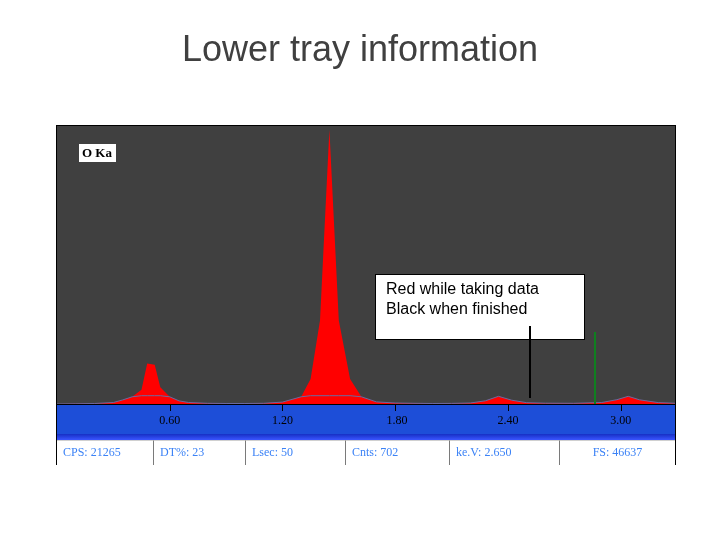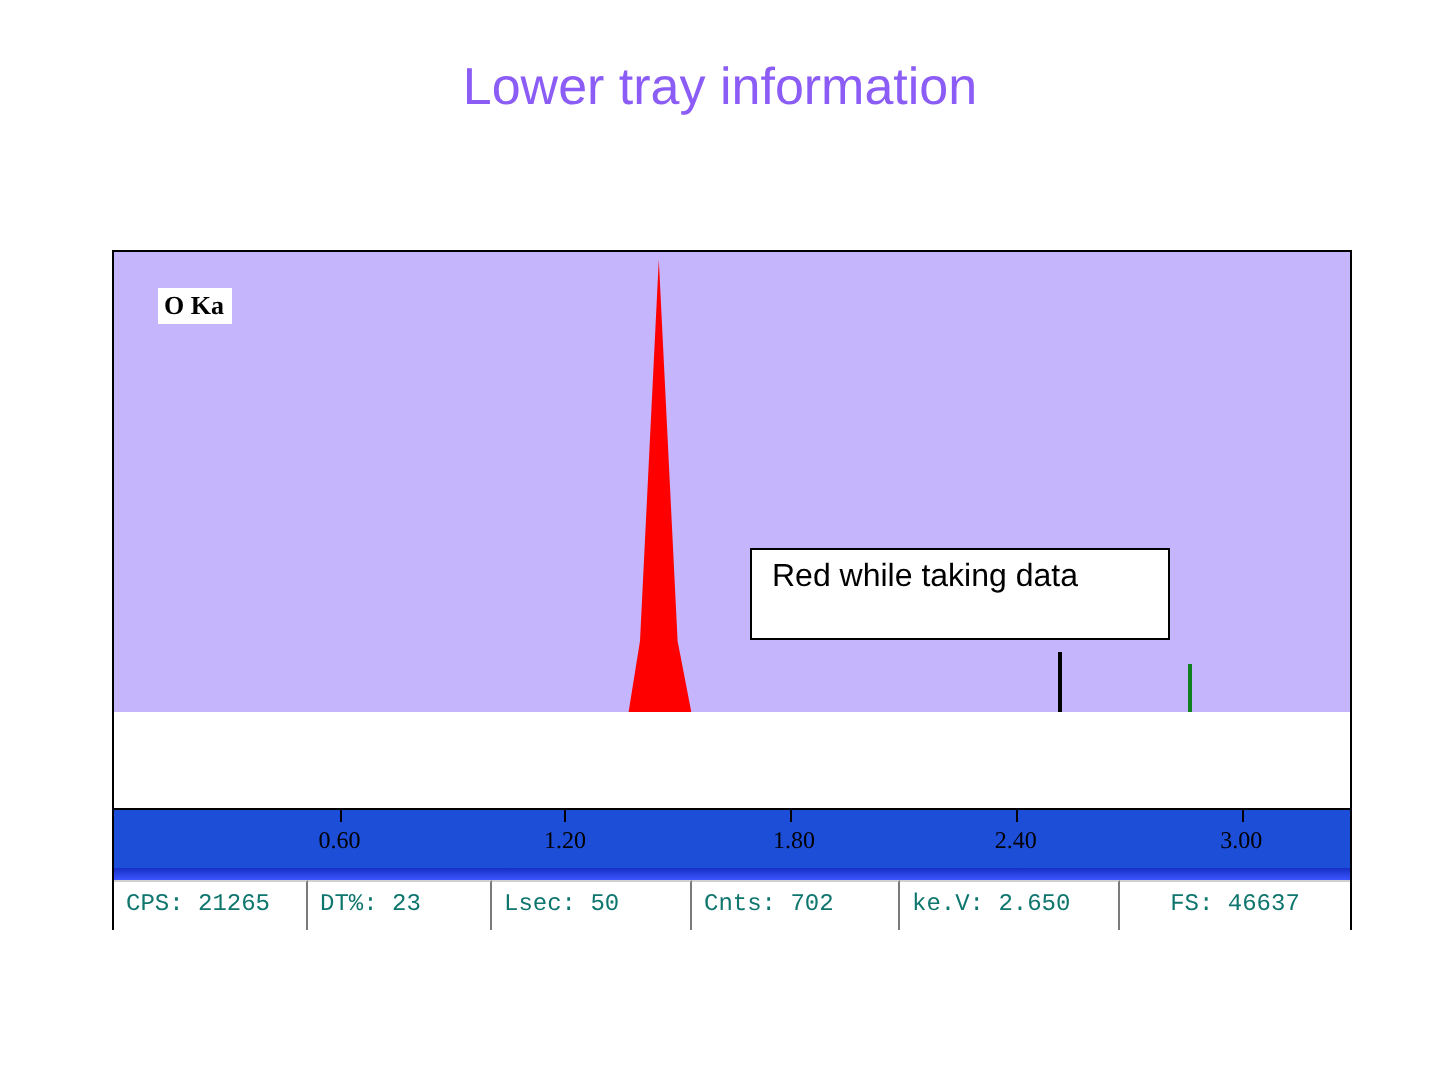--- a/index.html
+++ b/index.html
@@ -7,42 +7,42 @@
     margin: 0;
     padding: 0;
     width: 720px;
     height: 540px;
     background: #fff;
     font-family: Arial, Helvetica, sans-serif;
     position: relative;
   }
   .title {
     text-align: center;
-    font-size: 26px;
+    font-size: 36px;
     font-weight: normal;
     margin-top: 28px;
     margin-bottom: 0;
-    color: #8b5cf6;
+    color: #404040;
     font-family: Arial, Helvetica, sans-serif;
   }
   .chart-frame {
     position: absolute;
     left: 56px;
     top: 125px;
     width: 620px;
     height: 340px;
     border: 1px solid #000;
   }
   .plot-area {
     position: absolute;
     left: 0;
     top: 0;
     width: 100%;
-    height: 230px;
-    background: #c4b5fd;
+    height: 278px;
+    background: #404040;
     overflow: hidden;
   }
   svg.spectrum { position: absolute; left: 0; top: 0; }
   .oka-label {
     position: absolute;
     left: 22px;
     top: 18px;
     background: #fff;
     padding: 1px 4px 1px 3px;
     font-family: "Times New Roman", serif;
@@ -98,22 +98,22 @@
     top: 314px;
     width: 100%;
     height: 25px;
     background: #fff;
     display: flex;
   }
   .status-cell {
     border-right: 1px solid #7a7a7a;
     border-top: 1px solid #d0d0d0;
     font-size: 12px;
-    font-family: Liberation Mono, monospace;
-    color: #0f766e;
+    font-family: Liberation Serif, serif;
+    color: #3b82f6;
     padding: 4px 6px;
     white-space: nowrap;
     overflow: hidden;
   }
   .status-cell:last-child { border-right: none; text-align: center; }
   .status-cell:nth-child(1){ flex: 0 0 97px; }
   .status-cell:nth-child(2){ flex: 0 0 92px; }
   .status-cell:nth-child(3){ flex: 0 0 100px; }
   .status-cell:nth-child(4){ flex: 0 0 104px; }
   .status-cell:nth-child(5){ flex: 0 0 110px; }
@@ -137,20 +137,21 @@
       <path id="spectrum-fill" fill="#ff0000" stroke="none" d="M 0 278 L 0.0 278.0 L 18.8 277.8 L 37.6 277.5 L 56.4 276.5 L 65.8 273.9 L 75.2 270.8 L 84.5 263.7 L 90.2 237.5 L 97.7 238.7 L 103.3 261.3 L 112.7 270.8 L 122.1 274.9 L 131.5 276.5 L 150.3 277.3 L 169.1 277.5 L 187.9 277.5 L 206.7 277.3 L 225.5 276.1 L 244.2 270.8 L 253.6 253.0 L 263.0 194.5 L 272.4 3.8 L 281.8 194.5 L 293.1 253.0 L 304.4 270.8 L 319.4 275.9 L 338.2 277.0 L 357.0 277.3 L 375.8 277.5 L 394.5 277.4 L 413.3 277.0 L 428.4 274.8 L 441.5 270.3 L 454.7 274.2 L 469.7 276.7 L 488.5 277.2 L 516.7 277.3 L 544.8 276.5 L 559.9 273.7 L 571.2 270.3 L 582.4 273.8 L 601.2 276.6 L 620.0 277.3 L 620 278 Z"></path>
       <path id="spectrum-line" fill="none" stroke="#6a6aa0" stroke-width="1" d="M 0.0 278.0 L 18.8 277.8 L 37.6 277.5 L 56.4 276.5 L 65.8 273.9 L 75.2 270.8 L 84.5 269.7 L 90.2 269.7 L 97.7 269.7 L 103.3 269.7 L 112.7 270.8 L 122.1 274.9 L 131.5 276.5 L 150.3 277.3 L 169.1 277.5 L 187.9 277.5 L 206.7 277.3 L 225.5 276.1 L 244.2 270.8 L 253.6 269.7 L 263.0 269.7 L 272.4 269.7 L 281.8 269.7 L 293.1 269.7 L 304.4 270.8 L 319.4 275.9 L 338.2 277.0 L 357.0 277.3 L 375.8 277.5 L 394.5 277.4 L 413.3 277.0 L 428.4 274.8 L 441.5 270.3 L 454.7 274.2 L 469.7 276.7 L 488.5 277.2 L 516.7 277.3 L 544.8 276.5 L 559.9 273.7 L 571.2 270.3 L 582.4 273.8 L 601.2 276.6 L 620.0 277.3"></path>
 
       <line x1="538" y1="206" x2="538" y2="278" stroke="#0f7f1f" stroke-width="2"></line>
     </svg>
 
     <span class="oka-label">O Ka</span>
 
     <div class="annotation-box">
       <div>Red while taking data</div>
+      <div>Black when finished</div>
     </div>
 
     <div class="arrow" style="left:472px; top:200px; height:72px;"></div>
   </div>
 
   <div class="axis-row">
     <div id="ticks-container">
         <div class="tick" style="left: 112.727px;"></div>
         <div class="ticklabel" style="left: 112.727px;">0.60</div>
         <div class="tick" style="left: 225.455px;"></div>

